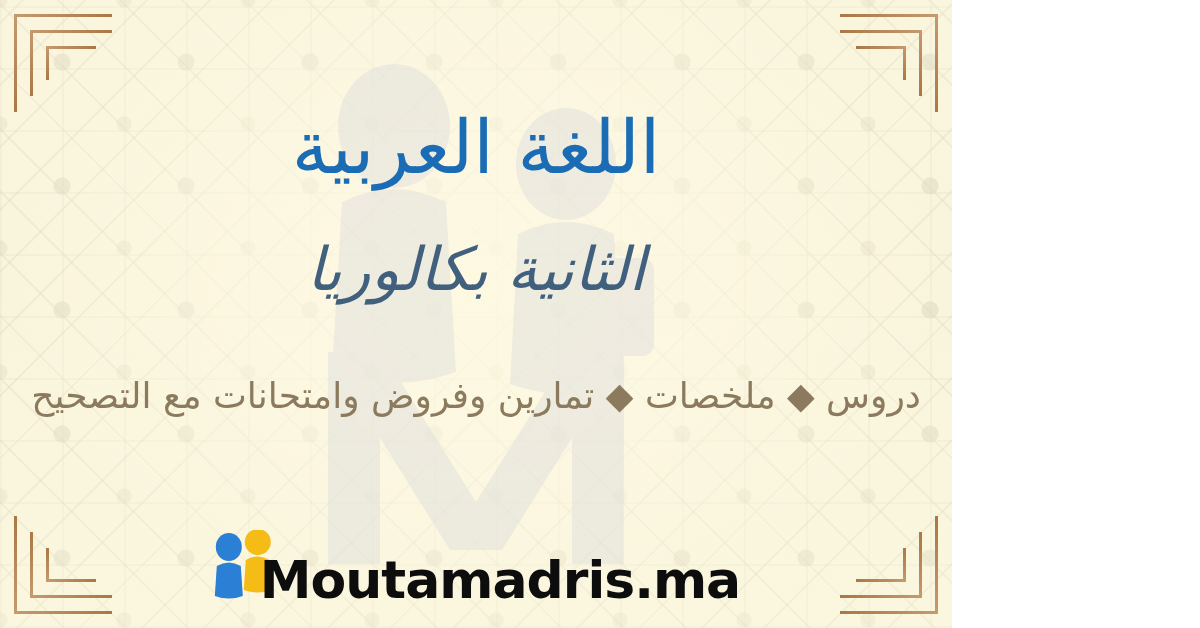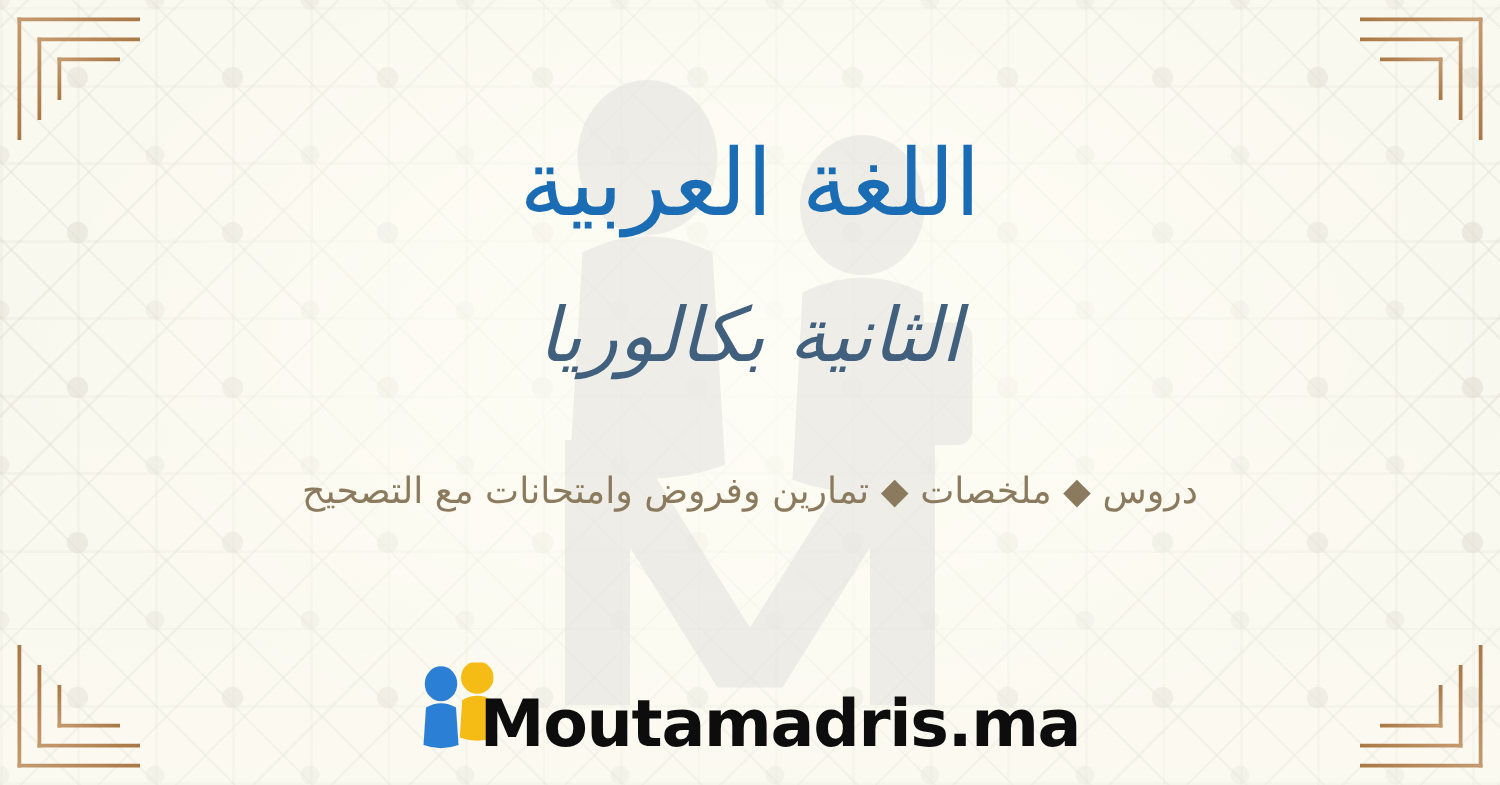--- a/index.html
+++ b/index.html
@@ -6,22 +6,22 @@
   * { margin:0; padding:0; box-sizing:border-box; }
 
   html, body {
     width:1200px; height:628px;
     overflow:hidden;
     font-family:"DejaVu Sans", sans-serif;
   }
 
   .poster {
     position:relative;
-    width:1200px; height:628px;
-    background:#fef9c3;
+    width:952px; height:628px;
+    background:#fde047;
     overflow:hidden;
   }
 
   
   .pattern-layer {
     position:absolute; inset:0;
     background-color:#f8f7f5;
     background-image:
       radial-gradient(circle at 50% 50%, rgba(208,206,202,.55) 0 8px, transparent 9px),
       radial-gradient(circle at 0% 0%,  rgba(208,206,202,.40) 0 7px, transparent 8px),
@@ -100,21 +100,21 @@
     color:#41607d;
     line-height:1.2;
     margin-top:42px;
     text-align:center;
     font-style:italic;
   }
 
   .tagline {
     direction:rtl;
     font-family:"DejaVu Sans", "Liberation Sans", sans-serif;
-    font-size:29px;
+    font-size:36px;
     font-weight:400;
     color:#8b7a5d;
     margin-top:70px;
     text-align:center;
     white-space:nowrap;
   }
 
   
   .brand {
     position:absolute;

